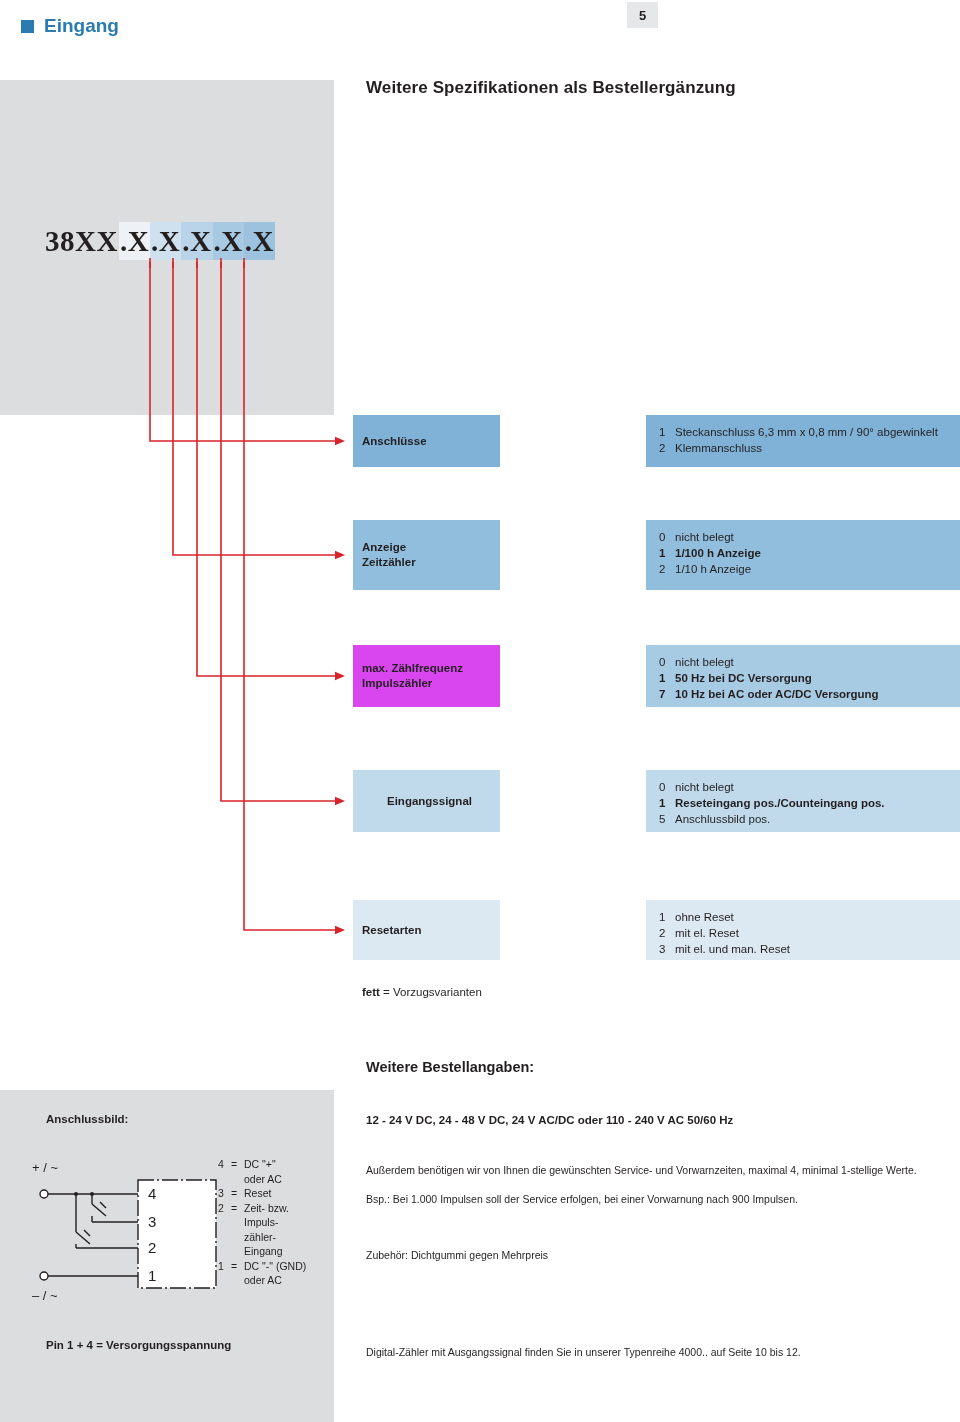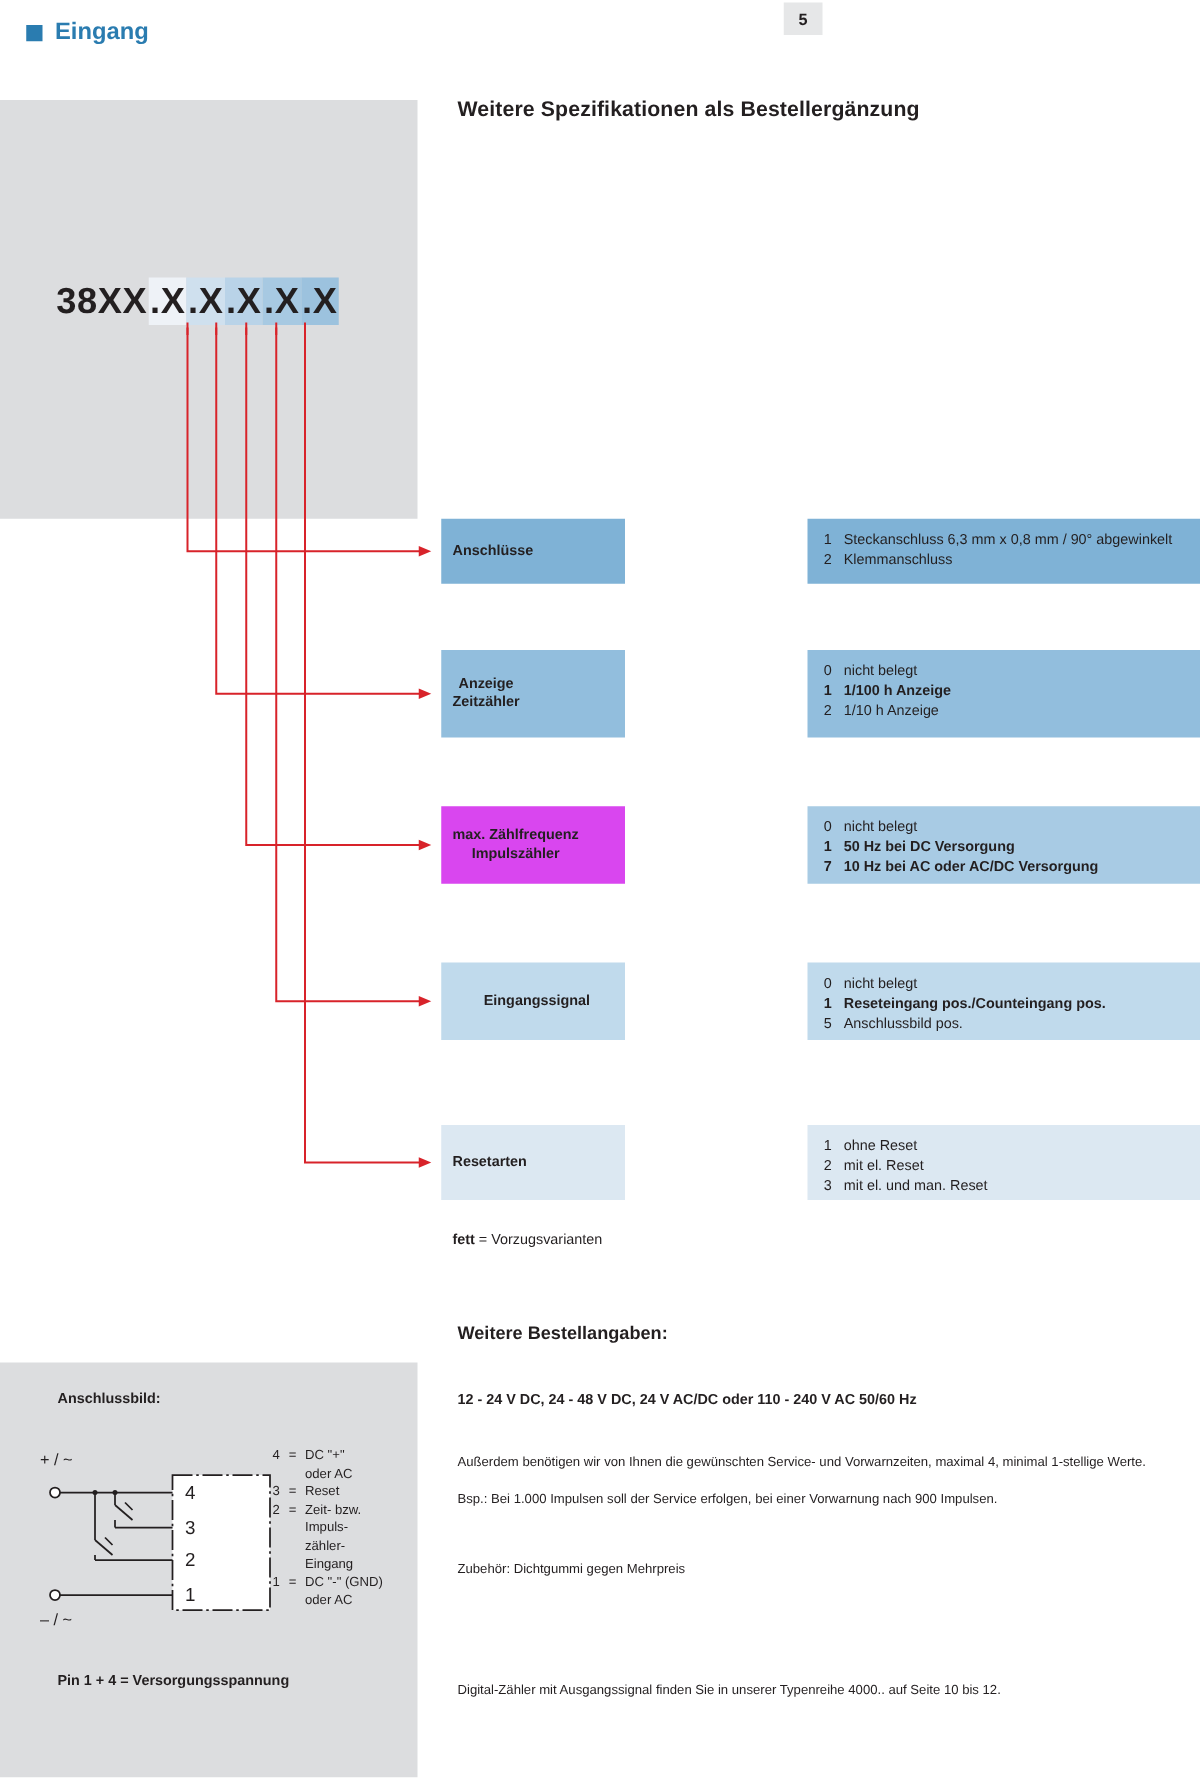--- a/index.html
+++ b/index.html
@@ -34,33 +34,32 @@
   .grey-panel{position:absolute;background:#dcdddf;}
   #grey-top{left:0;top:80px;width:334px;height:335px;}
   #grey-bottom{left:0;top:1090px;width:334px;height:332px;}
 
   
   #part-number{
     position:absolute;left:44px;top:222px;
     font-size:29px;font-weight:700;letter-spacing:0.5px;
     color:#231f20;white-space:pre;display:flex;align-items:baseline;
   }
-  #part-number .seg{display:inline-block;padding:3px 1px 2px 1px;}
+  #part-number .seg{display:inline-block;padding:3px 1px 2px 1px;font-family:Liberation Serif, serif;}
 
   
   #connectors{position:absolute;left:0;top:0;width:960px;height:1422px;pointer-events:none;}
 
   
   .row{position:absolute;left:353px;}
   .key-box{
     position:absolute;left:0;top:0;width:147px;
     font-size:11.5px;font-weight:700;color:#231f20;
     display:flex;align-items:center;padding-left:9px;box-sizing:border-box;
     line-height:15px;
-    text-align:center;
   }
   .val-box{
     position:absolute;left:293px;width:374px;
     box-sizing:border-box;padding:9px 0 9px 13px;
   }
   .val-line{font-size:11.5px;line-height:16px;color:#231f20;white-space:nowrap;}
   .val-line .code{display:inline-block;width:16px;}
   .val-line.bold{font-weight:700;}
 
   

